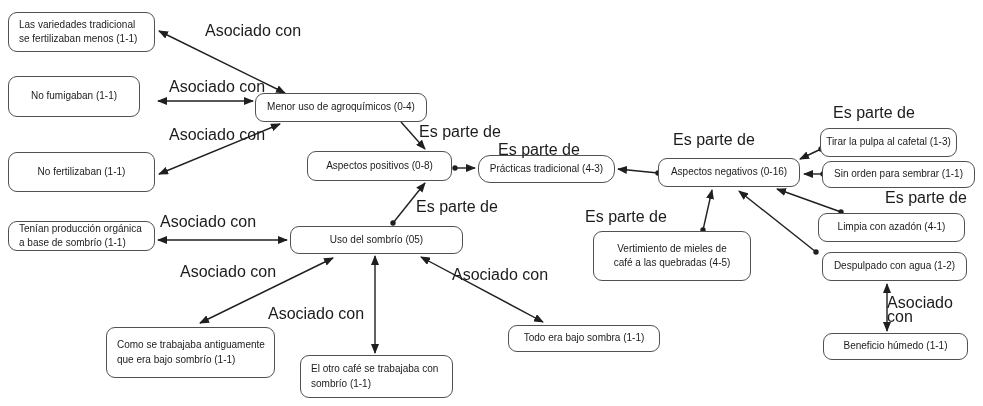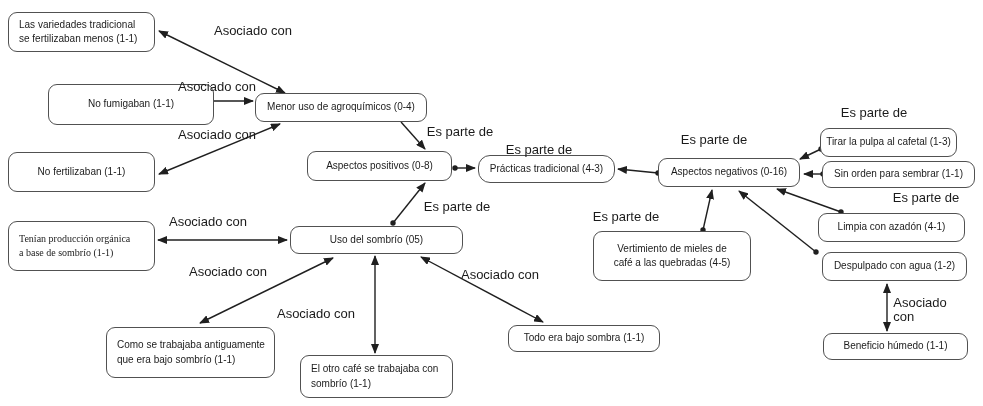--- a/index.html
+++ b/index.html
@@ -13,21 +13,21 @@
     position:absolute;box-sizing:border-box;background:#ffffff;
     border:1.4px solid #515151;border-radius:9px;
     display:flex;align-items:center;justify-content:center;
     font-size:10px;line-height:14.5px;color:#1b1b1b;
     white-space:nowrap;text-align:center;
   }
   .node.multi{white-space:pre;justify-content:flex-start;text-align:left;padding-left:10px;}
   .node.multi.centered{justify-content:center;text-align:center;padding-left:0;}
   .edge-label{
     position:absolute;transform:translate(-50%,-50%);
-    font-size:13px;line-height:14px;color:#1b1b1b;white-space:pre;
+    font-size:16px;line-height:14px;color:#1b1b1b;white-space:pre;
   }
 </style>
 </head>
 <body>
 
 <div id="canvas">
 
   <svg id="edges-svg" width="983" height="406" viewBox="0 0 983 406" xmlns="http://www.w3.org/2000/svg">
     <defs>
       <marker id="ah" viewBox="0 0 10 8" refX="9" refY="4" markerWidth="10" markerHeight="8" orient="auto-start-reverse" markerUnits="userSpaceOnUse">
@@ -51,27 +51,27 @@
     <line class="edge-line" x1="703" y1="230" x2="712" y2="190" marker-start="url(#dt)" marker-end="url(#ah)"></line>
     <line class="edge-line" x1="158" y1="240" x2="287" y2="240" marker-start="url(#ah)" marker-end="url(#ah)"></line>
     <line class="edge-line" x1="333" y1="258" x2="200" y2="323" marker-start="url(#ah)" marker-end="url(#ah)"></line>
     <line class="edge-line" x1="375" y1="256" x2="375" y2="353" marker-start="url(#ah)" marker-end="url(#ah)"></line>
     <line class="edge-line" x1="421" y1="257" x2="543" y2="322" marker-start="url(#ah)" marker-end="url(#ah)"></line>
     <line class="edge-line" x1="887" y1="284" x2="887" y2="331" marker-start="url(#ah)" marker-end="url(#ah)"></line>
   </svg>
 
   <div class="node multi" style="left:8px;top:12px;width:147px;height:40px;">Las variedades tradicional
 se fertilizaban menos (1-1)</div>
-  <div class="node" style="left:8px;top:84px;width:166px;height:41px;margin-left:40px;">No fumigaban (1-1)</div>
+  <div class="node" style="left:8px;top:76px;width:132px;height:41px;">No fumigaban (1-1)</div>
   <div class="node" style="left:8px;top:152px;width:147px;height:40px;">No fertilizaban (1-1)</div>
   <div class="node" style="left:255px;top:93px;width:172px;height:29px;">Menor uso de agroquímicos (0-4)</div>
   <div class="node" style="left:307px;top:151px;width:145px;height:30px;">Aspectos positivos (0-8)</div>
   <div class="node" style="left:478px;top:155px;width:137px;height:28px;border-radius:12px;">Prácticas tradicional (4-3)</div>
   <div class="node" style="left:658px;top:158px;width:142px;height:29px;">Aspectos negativos (0-16)</div>
-  <div class="node multi" style="left:8px;top:221px;width:147px;height:50px;font-family:Liberation Serif, serif;">Tenían producción orgánica
+  <div class="node multi" style="left:8px;top:221px;width:147px;height:30px;">Tenían producción orgánica
 a base de sombrío (1-1)</div>
   <div class="node" style="left:290px;top:226px;width:173px;height:28px;border-radius:9px;">Uso del sombrío (05)</div>
   <div class="node multi" style="left:106px;top:327px;width:169px;height:51px;">Como se trabajaba antiguamente
 que era bajo sombrío (1-1)</div>
   <div class="node multi" style="left:300px;top:355px;width:153px;height:43px;">El otro café se trabajaba con
 sombrío (1-1)</div>
   <div class="node" style="left:508px;top:325px;width:152px;height:27px;">Todo era bajo sombra (1-1)</div>
   <div class="node multi centered" style="left:593px;top:231px;width:158px;height:50px;">Vertimiento de mieles de
 café a las quebradas (4-5)</div>
   <div class="node" style="left:820px;top:128px;width:137px;height:29px;">Tirar la pulpa al cafetal (1-3)</div>

